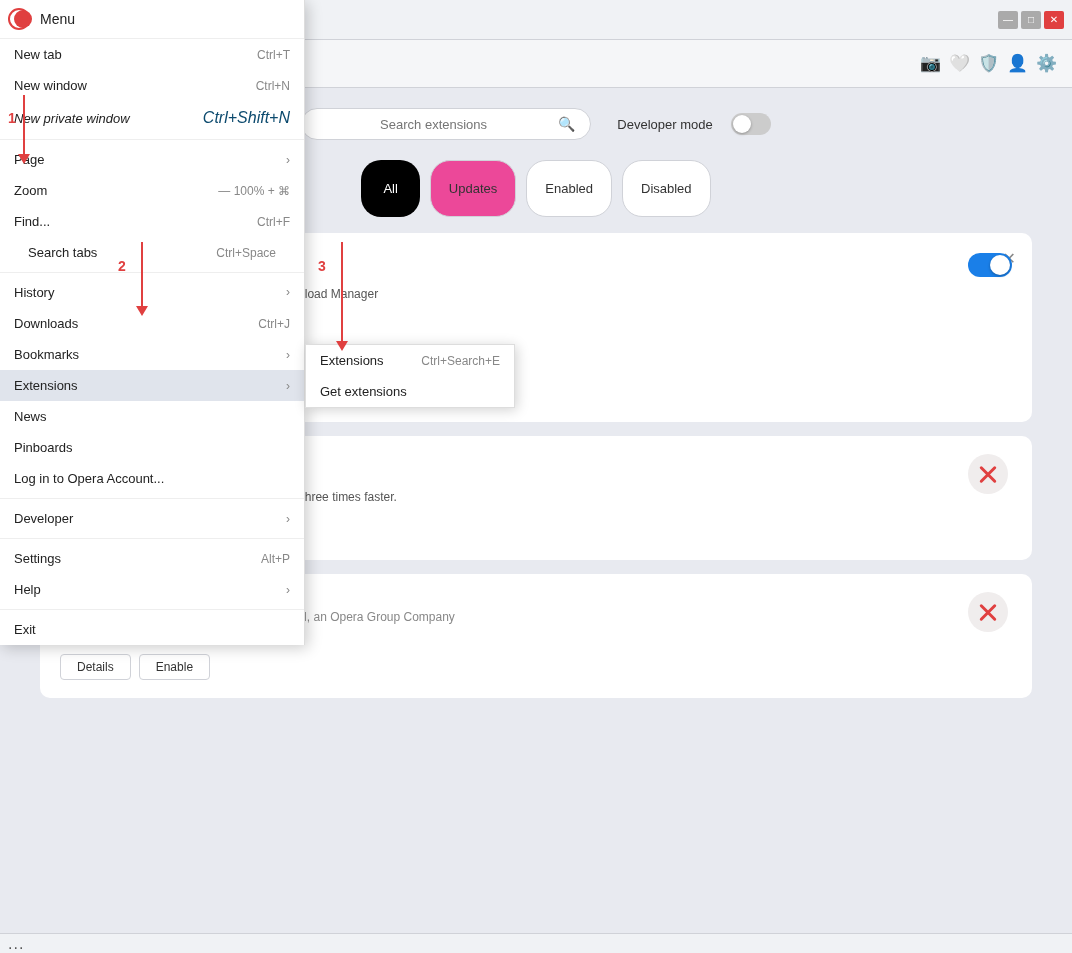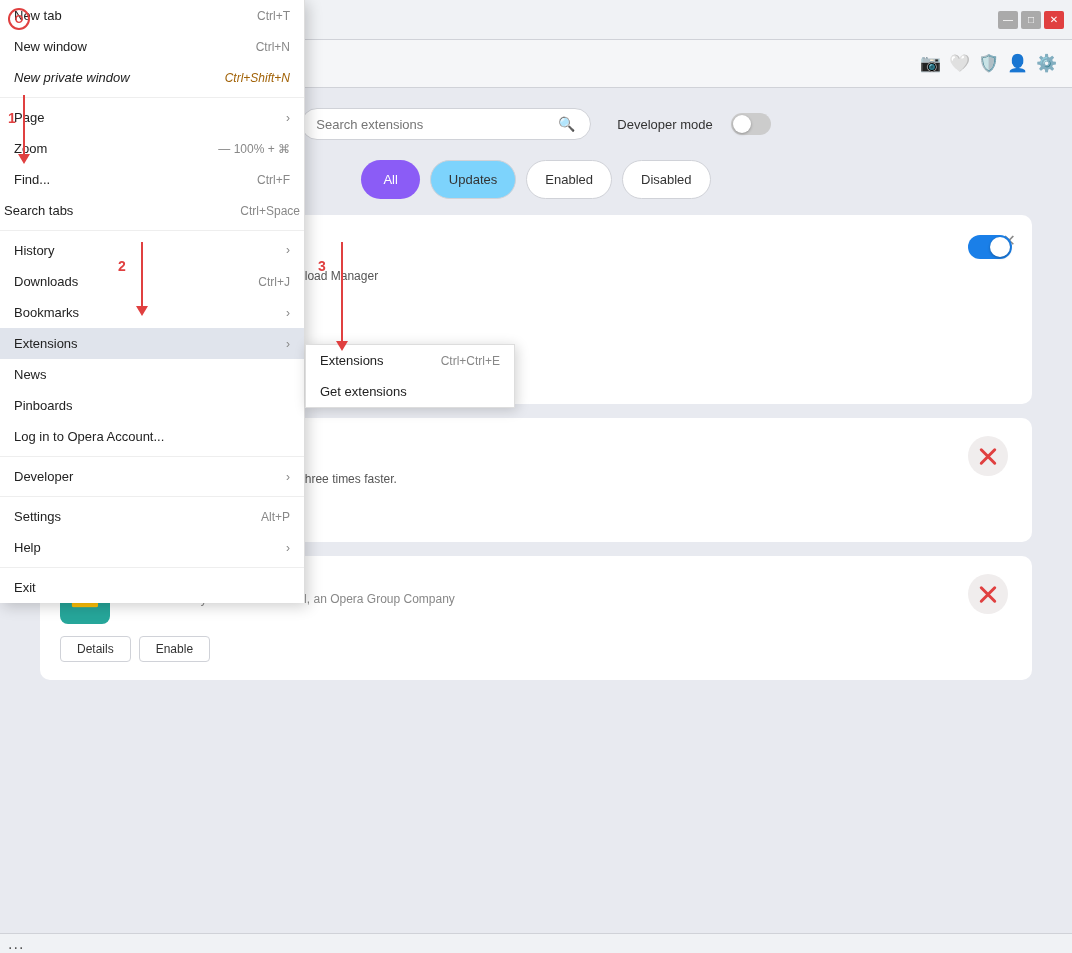--- a/index.html
+++ b/index.html
@@ -13,32 +13,32 @@
       position: relative;
     }
   </style>
 </head>
 <body>
 
 <div style="position:absolute;top:88px;left:0;right:0;bottom:20px;background:#e8eaf0;overflow:hidden;">
 
   <div style="padding:20px 60px 10px;display:flex;align-items:center;gap:14px;justify-content:center;">
     <div style="display:flex;align-items:center;background:white;border:1px solid #d0d2d8;border-radius:20px;padding:7px 14px;width:290px;gap:8px;">
-      <input type="text" style="border: none; outline: none; font-size: 13px; color: rgb(136, 136, 136); width: 100%; background: transparent;" placeholder="Search extensions">
+      <input type="text" style="border: none; outline: none; font-size: 13px; color: rgb(136, 136, 136); width: 100%; background: transparent; text-align: center;" placeholder="Search extensions">
       <span style="color:#555;font-size:14px;cursor:pointer;">🔍</span>
     </div>
     <span style="font-size:13px;color:#333;margin-left:12px;">Developer mode</span>
     <div style="width:40px;height:22px;background:#ccc;border-radius:11px;position:relative;cursor:pointer;margin-left:4px;">
       <div style="position:absolute;width:18px;height:18px;background:white;border-radius:50%;top:2px;left:2px;box-shadow:0 1px 3px rgba(0,0,0,0.3);"></div>
     </div>
   </div>
 
   <div style="display:flex;gap:10px;margin:10px auto 16px;justify-content:center;">
-    <button style="padding:6px 22px;border-radius:20px;border:none;background:#8b5cf6;color:white;cursor:pointer;font-size:13px;">All</button>
-    <button style="padding:11px 18px;border-radius:20px;border:1px solid #d0d2d8;background:#7dd3fc;cursor:pointer;font-size:13px;color:#333;">Updates</button>
+    <button style="padding:6px 22px;border-radius:20px;border:none;background:#000000;color:white;cursor:pointer;font-size:13px;">All</button>
+    <button style="padding:20px 18px;border-radius:20px;border:1px solid #d0d2d8;background:#ec4899;cursor:pointer;font-size:13px;color:#333;">Updates</button>
     <button style="padding:6px 18px;border-radius:20px;border:1px solid #d0d2d8;background:white;cursor:pointer;font-size:13px;color:#333;">Enabled</button>
     <button style="padding:6px 18px;border-radius:20px;border:1px solid #d0d2d8;background:white;cursor:pointer;font-size:13px;color:#333;">Disabled</button>
   </div>
 
   <div style="padding:0 40px;overflow-y:auto;max-height:760px;">
 
     <div style="background:white;border-radius:10px;padding:18px 20px;margin-bottom:14px;position:relative;">
 
       <div style="position:absolute;right:16px;top:16px;font-size:16px;color:#888;cursor:pointer;background:none;border:none;">✕</div>
       <div style="display:flex;align-items:flex-start;gap:14px;">
@@ -141,49 +141,53 @@
     <span style="font-size:17px;color:#555;cursor:pointer;">⚙️</span>
   </div>
 </div>
 
 <div style="position:absolute;bottom:0;left:0;right:0;height:20px;background:#f0f2f5;border-top:1px solid #d0d2d8;display:flex;align-items:center;padding:0 8px;">
   <span style="font-size:16px;color:#555;cursor:pointer;letter-spacing:1px;">...</span>
 </div>
 
 <div style="position:absolute;top:0;left:0;width:305px;background:white;box-shadow:3px 3px 14px rgba(0,0,0,0.2);z-index:100;border-right:1px solid #ddd;">
 
+  <div style="display:flex;align-items:center;padding:10px 14px;border-bottom:1px solid #eee;">
+    <div style="width:18px;height:18px;background:#e04040;border-radius:50%;margin-right:8px;flex-shrink:0;"></div>
+    <span style="font-size:14px;font-weight:500;color:#222;">Menu</span>
+  </div>
 
   <div style="display:flex;align-items:center;justify-content:space-between;padding:8px 14px;cursor:pointer;font-size:13px;color:#222;">
     <span>New tab</span>
     <span style="font-size:12px;color:#888;">Ctrl+T</span>
   </div>
   <div style="display:flex;align-items:center;justify-content:space-between;padding:8px 14px;cursor:pointer;font-size:13px;color:#222;">
     <span>New window</span>
     <span style="font-size:12px;color:#888;">Ctrl+N</span>
   </div>
   <div style="display:flex;align-items:center;justify-content:space-between;padding:8px 14px;cursor:pointer;font-size:13px;color:#222;font-style:italic;">
     <span>New private window</span>
-    <span style="font-size:12px;color:#a16207;">Ctrl+Shift+N</span>
+    <span style="font-size:16px;color:#0c4a6e;">Ctrl+Shift+N</span>
   </div>
 
   <div style="height:1px;background:#eee;margin:4px 0;"></div>
 
   <div style="display:flex;align-items:center;justify-content:space-between;padding:8px 14px;cursor:pointer;font-size:13px;color:#222;">
     <span>Page</span>
     <span style="font-size:12px;color:#888;">›</span>
   </div>
   <div style="display:flex;align-items:center;justify-content:space-between;padding:8px 14px;cursor:pointer;font-size:13px;color:#222;">
     <span>Zoom</span>
     <span style="font-size:12px;color:#888;">— 100% + ⌘</span>
   </div>
   <div style="display:flex;align-items:center;justify-content:space-between;padding:8px 14px;cursor:pointer;font-size:13px;color:#222;">
     <span>Find...</span>
     <span style="font-size:12px;color:#888;">Ctrl+F</span>
   </div>
-  <div style="display:flex;align-items:center;justify-content:space-between;padding:8px 4px;cursor:pointer;font-size:13px;color:#222;">
+  <div style="display:flex;align-items:center;justify-content:space-between;padding:8px 28px;cursor:pointer;font-size:13px;color:#222;">
     <span>Search tabs</span>
     <span style="font-size:12px;color:#888;">Ctrl+Space</span>
   </div>
 
   <div style="height:1px;background:#eee;margin:4px 0;"></div>
 
   <div style="display:flex;align-items:flex-start;justify-content:space-between;padding:8px 14px;cursor:pointer;font-size:13px;color:#222;">
     <span>History</span>
     <span style="font-size:12px;color:#888;">›</span>
   </div>
@@ -230,21 +234,21 @@
   <div style="height:1px;background:#eee;margin:4px 0;"></div>
 
   <div style="display:flex;align-items:center;justify-content:space-between;padding:8px 14px;cursor:pointer;font-size:13px;color:#222;">
     <span>Exit</span>
   </div>
 </div>
 
 <div style="position:absolute;top:344px;left:305px;width:210px;background:white;box-shadow:2px 2px 12px rgba(0,0,0,0.18);border:1px solid #ddd;z-index:102;">
   <div style="display:flex;align-items:center;justify-content:space-between;padding:8px 14px;cursor:pointer;font-size:13px;color:#222;">
     <span>Extensions</span>
-    <span style="font-size:12px;color:#888;">Ctrl+Ctrl+E</span>
+    <span style="font-size:12px;color:#888;">Ctrl+Search+E</span>
   </div>
   <div style="display:flex;align-items:center;justify-content:space-between;padding:8px 14px;cursor:pointer;font-size:13px;color:#222;">
     <span>Get extensions</span>
   </div>
 </div>
 
 <div style="position:absolute;top:8px;left:8px;z-index:300;pointer-events:none;">
   <div style="width:22px;height:22px;border:2.5px solid #e04040;border-radius:50%;display:flex;align-items:center;justify-content:center;">
     <span style="font-size:11px;font-weight:bold;color:#e04040;">O</span>
   </div>

